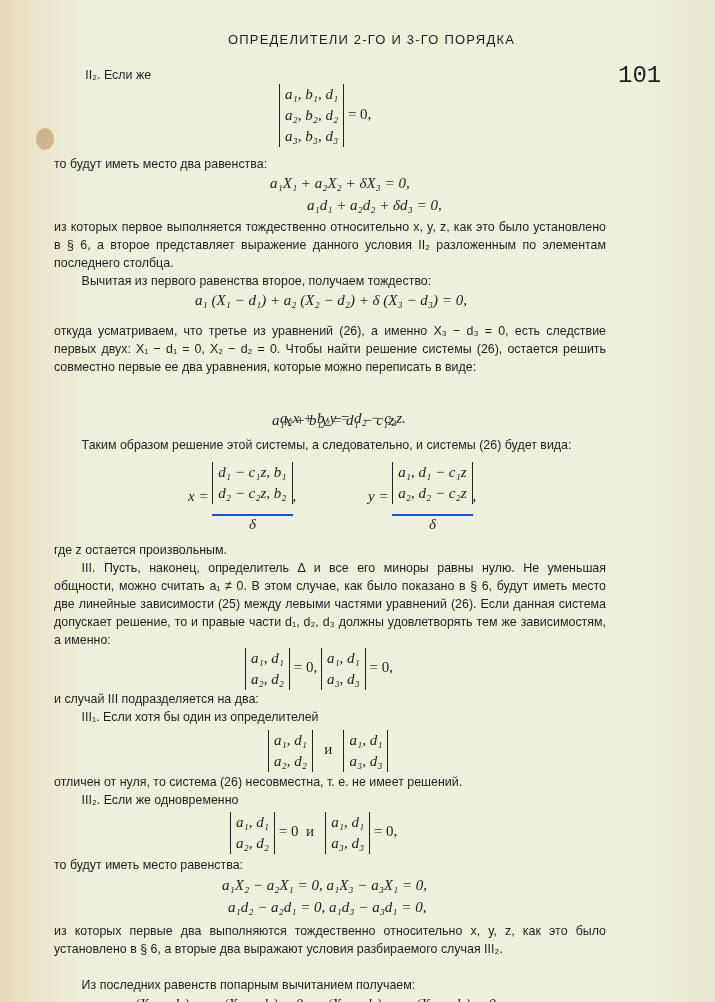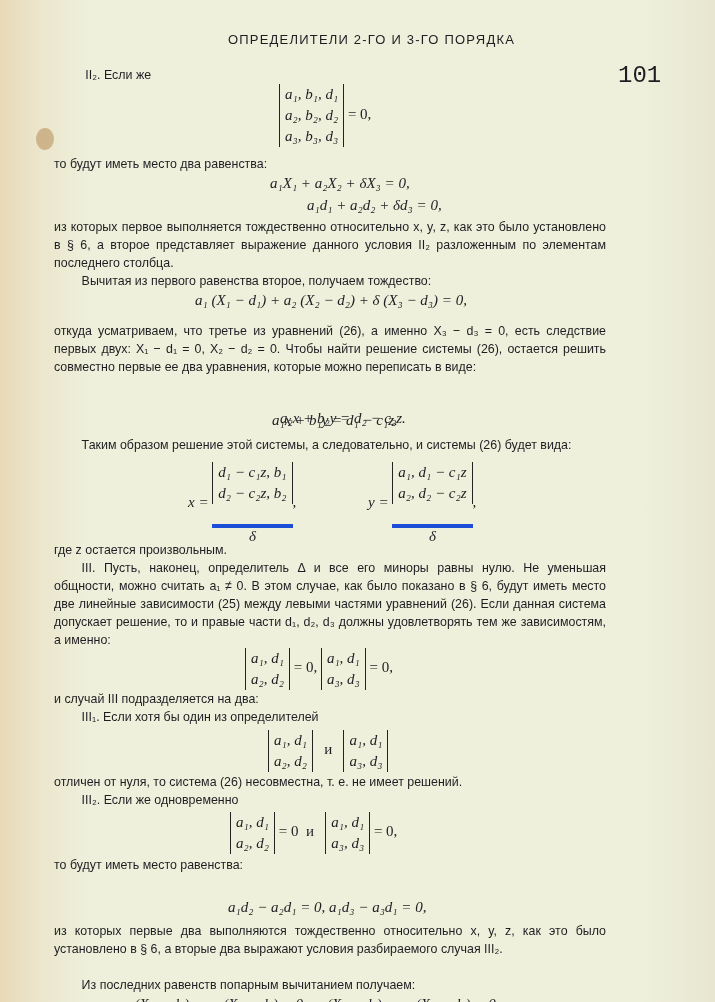--- a/index.html
+++ b/index.html
@@ -8,21 +8,21 @@
     font-family:"Liberation Serif",serif;color:#1e1e22;position:relative;}
   .page{position:absolute;left:0;top:0;width:715px;height:1002px;}
   .blot{position:absolute;left:36px;top:128px;width:18px;height:22px;border-radius:50%;background:#c6a77a;opacity:.8;}
   .header{position:absolute;top:32px;left:228px;font-family:"Liberation Sans",sans-serif;font-size:13px;letter-spacing:1.2px;font-variant:small-caps;}
   .pagenum{position:absolute;top:28px;left:618px;font-size:24px;font-family:Liberation Mono, monospace;margin-top:34px;}
   .t{position:absolute;left:54px;width:600px;font-family:"Liberation Sans",sans-serif;font-size:13.5px;line-height:18px;text-align:justify;transform:scaleX(.92);transform-origin:left;white-space:normal;}
   .ind{text-indent:30px;}
   .m{position:absolute;font-family:"Liberation Serif",serif;font-style:italic;font-size:15px;white-space:nowrap;}
   .det{display:inline-block;border-left:1.3px solid #222;border-right:1.3px solid #222;padding:0 5px;vertical-align:middle;line-height:21px;font-style:italic;}
   .frac{display:inline-block;text-align:center;vertical-align:middle;}
-  .frac .num{border-bottom:4px solid #1d4ed8;padding-bottom:20px;}
+  .frac .num{border-bottom:2px solid #1d4ed8;padding-bottom:10px;}
   .up{font-style:normal;}
 </style>
 </head>
 <body>
 
 <div class="page">
   <div class="blot"></div>
   <div class="header">ОПРЕДЕЛИТЕЛИ 2-ГО И 3-ГО ПОРЯДКА</div>
   <div class="pagenum">101</div>
 
@@ -79,18 +79,19 @@
   <div class="t ind" style="top:791px;">III₂. Если же одновременно</div>
 
   <div class="m" style="left:230px;top:812px;">
     <span class="det"><span>a₁, d₁</span><br><span>a₂, d₂</span></span>
     <span class="up">= 0</span>&nbsp;&nbsp;<span class="up">и</span>&nbsp;&nbsp;
     <span class="det"><span>a₁, d₁</span><br><span>a₃, d₃</span></span>
     <span class="up">= 0,</span>
   </div>
 
   <div class="t" style="top:856px;">то будут иметь место равенства:</div>
+  <div class="m" style="left:222px;top:877px;">a₁X₂ − a₂X₁ = 0,   a₁X₃ − a₃X₁ = 0,</div>
   <div class="m" style="left:228px;top:899px;">a₁d₂ − a₂d₁ = 0,   a₁d₃ − a₃d₁ = 0,</div>
 
   <div class="t" style="top:922px;">из которых первые два выполняются тождественно относительно x, y, z, как это было установлено в § 6, а вторые два выражают условия разбираемого случая III₂.</div>
   <div class="t ind" style="top:976px;">Из последних равенств попарным вычитанием получаем:</div>
   <div class="m" style="left:118px;top:996px;">a₁ (X₂ − d₂) − a₂ (X₁ − d₁) = 0,   a₁ (X₃ − d₃) − a₃ (X₁ − d₁) = 0,</div>
 </div>
 
 </body></html>

